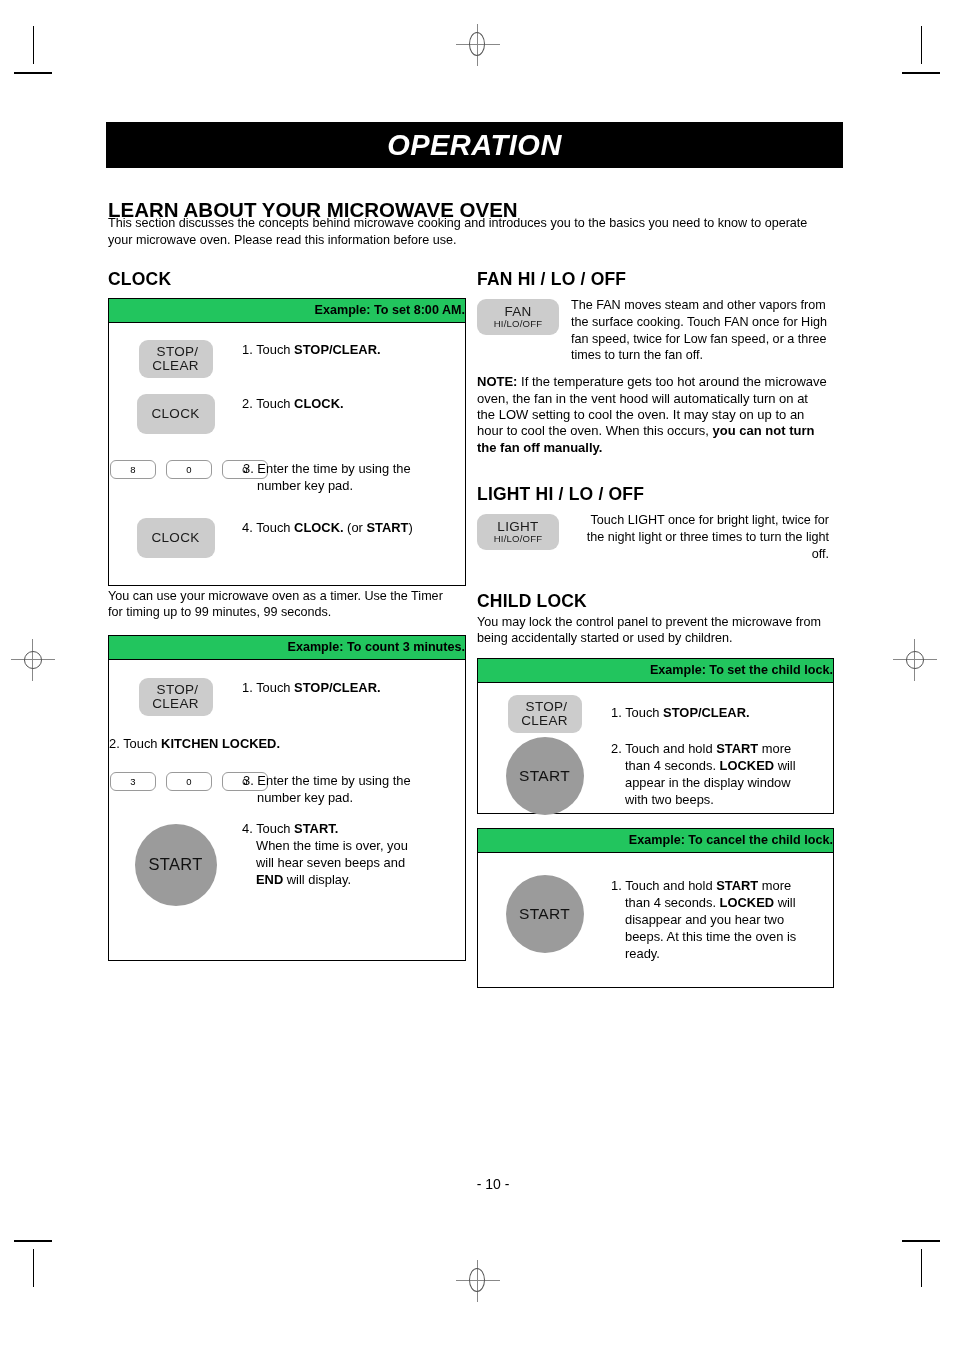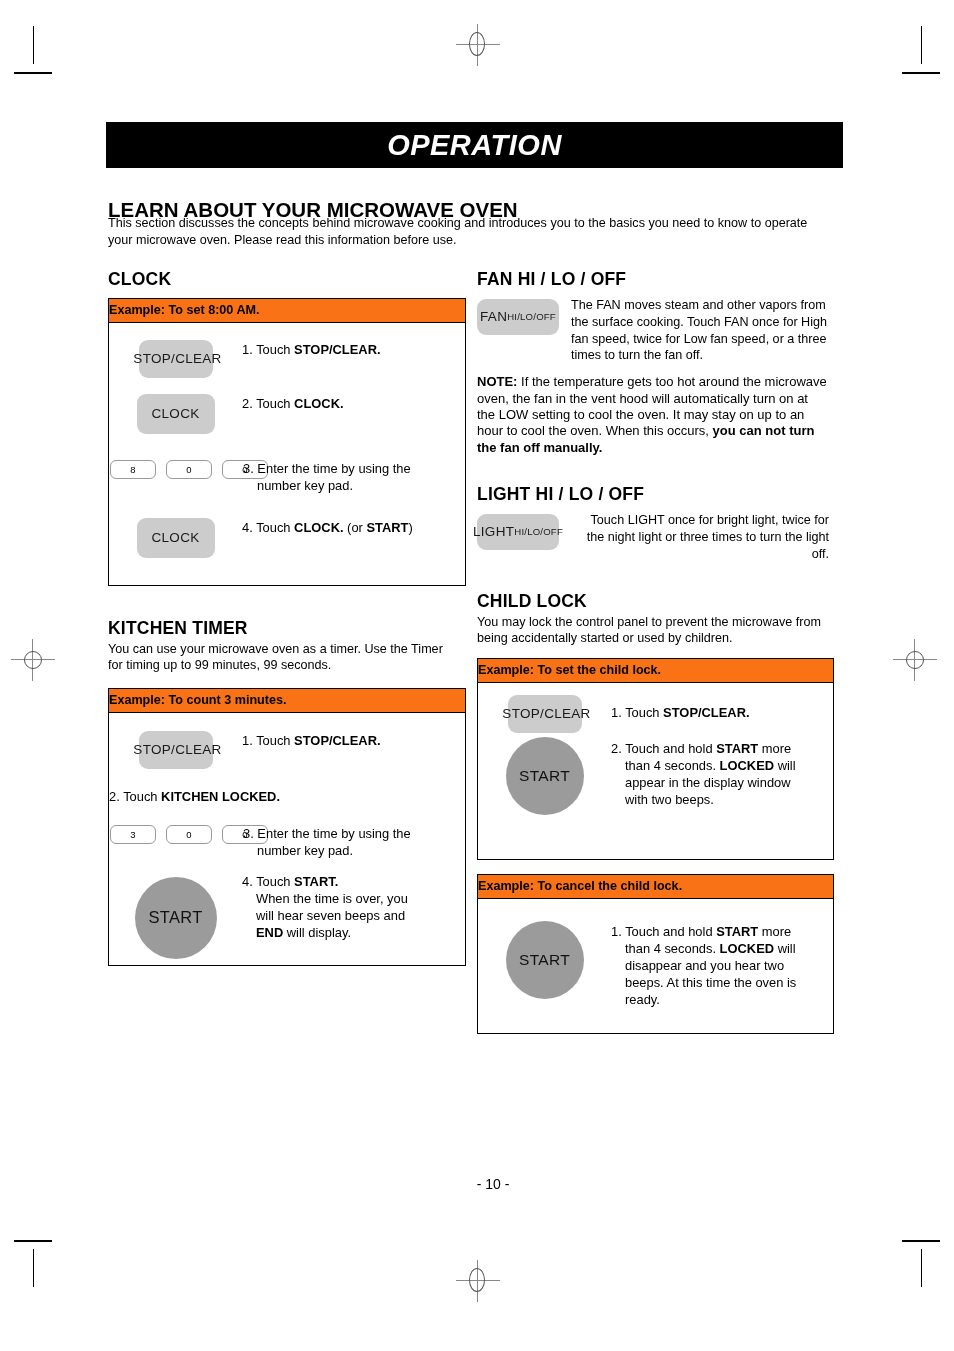--- a/index.html
+++ b/index.html
@@ -87,23 +87,23 @@
     line-height: 16.4px;
   }
 
   
   .exbox {
     border: 1.3px solid #000;
     box-sizing: border-box;
     background: #fff;
   }
   .exbox .exhead {
-    background: #f97316;
+    background: #22c55e;
     border-bottom: 1.3px solid #000;
-    text-align: left;
+    text-align: right;
     font-size: 12.6px;
     font-weight: bold;
     padding: 4px 0 5px 0;
   }
   .exbody { position: relative; }
 
   .step {
     display: flex;
     align-items: flex-start;
   }
@@ -124,21 +124,21 @@
     padding-top: 1px;
   }
   .step-txt .ind { display: block; padding-left: 14px; }
   b { font-weight: bold; }
 
   
   .btn {
     background: #cccccc;
     border-radius: 9px;
     display: flex;
-    flex-direction: row;
+    flex-direction: column;
     align-items: center;
     justify-content: center;
     color: #1a1a1a;
     line-height: 1.04;
   }
   .btn .l1 { font-size: 13.5px; letter-spacing: 0.3px; }
   .btn .l2 { font-size: 13.5px; letter-spacing: 0.3px; }
   .btn.small-sub .l2 { font-size: 9.6px; letter-spacing: 0.2px; }
 
   .btn-stopclear { width: 74px; height: 38px; }
@@ -285,24 +285,23 @@
           </div>
           <div class="step-txt">
             <span>4.</span>
             <span>Touch </span><b>CLOCK.</b><span> (or </span><b>START</b><span>)</span>
           </div>
         </div>
 
       </div>
     </div>
 
-    <h2 class="head" style="margin-top:32px;">KITCHEN TIMER</h2>
     <p class="body" style="width:352px;">You can use your microwave oven as a timer. Use the Timer for timing up to 99 minutes, 99 seconds.</p>
 
-    <div class="exbox" style="margin-top:14px; height:278px;">
+    <div class="exbox" style="margin-top:14px; height:326px;">
       <div class="exhead">Example: To count 3 minutes.</div>
       <div class="exbody">
 
         <div class="step" style="margin-top:18px;">
           <div class="step-btncell">
             <div class="btn btn-stopclear">
               <span class="l1">STOP/</span>
               <span class="l2">CLEAR</span>
             </div>
           </div>
@@ -379,21 +378,21 @@
           <span class="l1">LIGHT</span>
           <span class="l2">HI/LO/OFF</span>
         </div>
       </div>
       <div class="ib-txt" style="width:258px;">Touch LIGHT once for bright light, twice for the night light or three times to turn the light off.</div>
     </div>
 
     <h2 class="head" style="margin-top:28px;">CHILD LOCK</h2>
     <p class="body" style="width:356px;">You may lock the control panel to prevent the microwave from being accidentally started or used by children.</p>
 
-    <div class="exbox" style="margin-top:12px; height:202px;">
+    <div class="exbox" style="margin-top:12px; height:156px;">
       <div class="exhead">Example: To set the child lock.</div>
       <div class="exbody">
 
         <div class="step" style="margin-top:12px;">
           <div class="step-btncell">
             <div class="btn btn-stopclear">
               <span class="l1">STOP/</span>
               <span class="l2">CLEAR</span>
             </div>
           </div>

